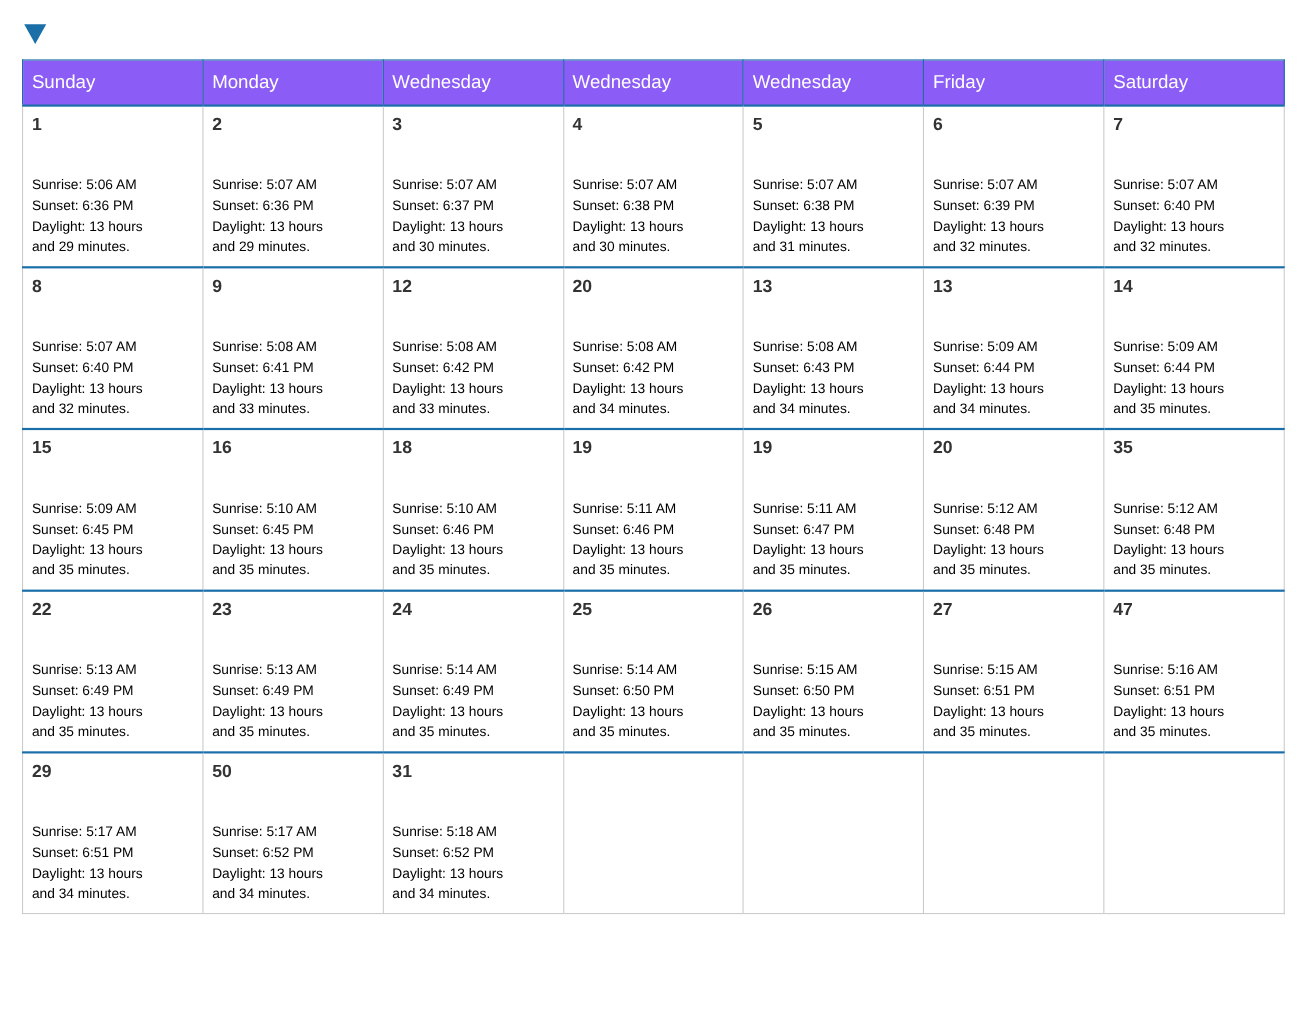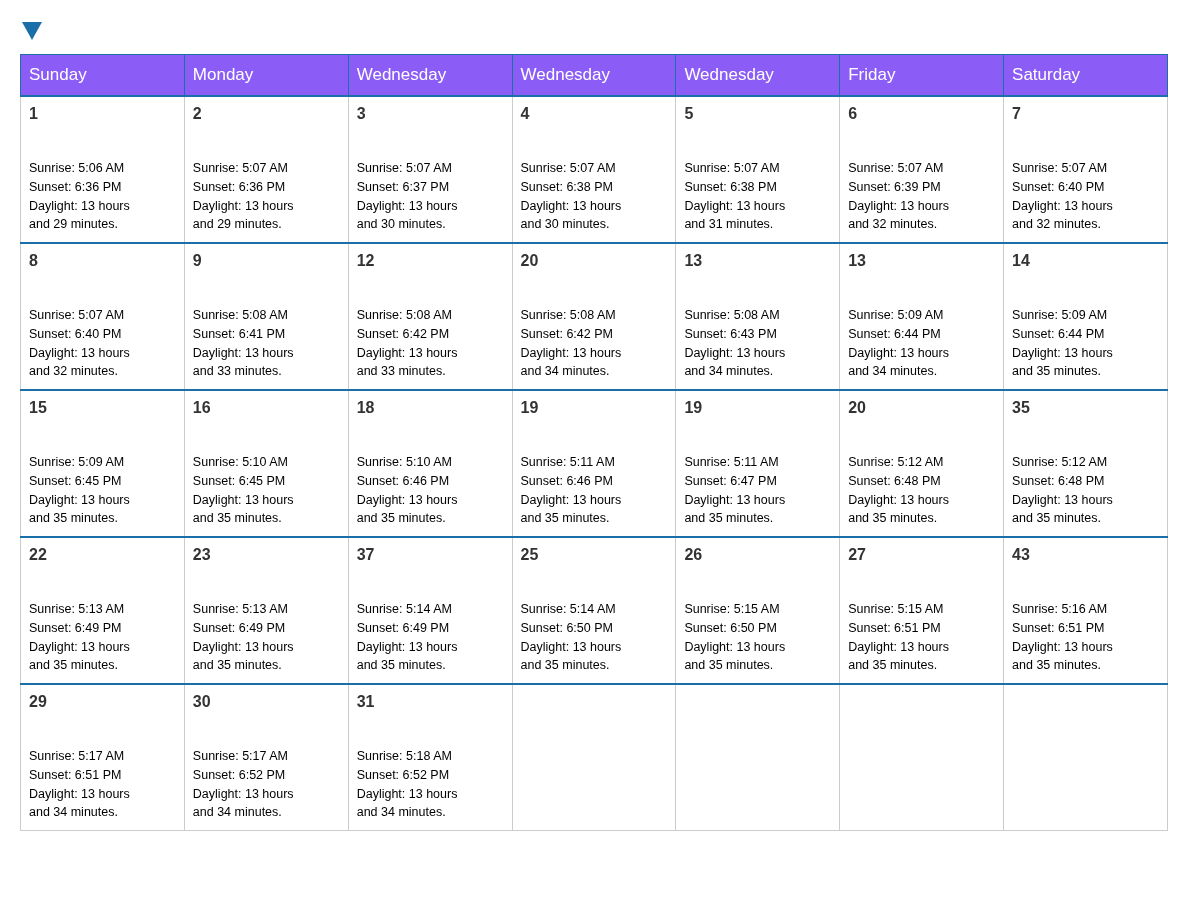--- a/index.html
+++ b/index.html
@@ -340,21 +340,21 @@
         <td>
         <span class="day-number">23</span>
         <div class="day-info">
           Sunrise: 5:13 AM<br>
           Sunset: 6:49 PM<br>
           Daylight: 13 hours<br>
           and 35 minutes.
         </div>
       </td>
         <td>
-        <span class="day-number">37</span>
+        <span class="day-number">24</span>
         <div class="day-info">
           Sunrise: 5:14 AM<br>
           Sunset: 6:49 PM<br>
           Daylight: 13 hours<br>
           and 35 minutes.
         </div>
       </td>
         <td>
         <span class="day-number">25</span>
         <div class="day-info">
@@ -376,41 +376,41 @@
         <td>
         <span class="day-number">27</span>
         <div class="day-info">
           Sunrise: 5:15 AM<br>
           Sunset: 6:51 PM<br>
           Daylight: 13 hours<br>
           and 35 minutes.
         </div>
       </td>
         <td>
-        <span class="day-number">43</span>
+        <span class="day-number">47</span>
         <div class="day-info">
           Sunrise: 5:16 AM<br>
           Sunset: 6:51 PM<br>
           Daylight: 13 hours<br>
           and 35 minutes.
         </div>
       </td>
       </tr>
       <tr>
         <td>
         <span class="day-number">29</span>
         <div class="day-info">
           Sunrise: 5:17 AM<br>
           Sunset: 6:51 PM<br>
           Daylight: 13 hours<br>
           and 34 minutes.
         </div>
       </td>
         <td>
-        <span class="day-number">30</span>
+        <span class="day-number">50</span>
         <div class="day-info">
           Sunrise: 5:17 AM<br>
           Sunset: 6:52 PM<br>
           Daylight: 13 hours<br>
           and 34 minutes.
         </div>
       </td>
         <td>
         <span class="day-number">31</span>
         <div class="day-info">

